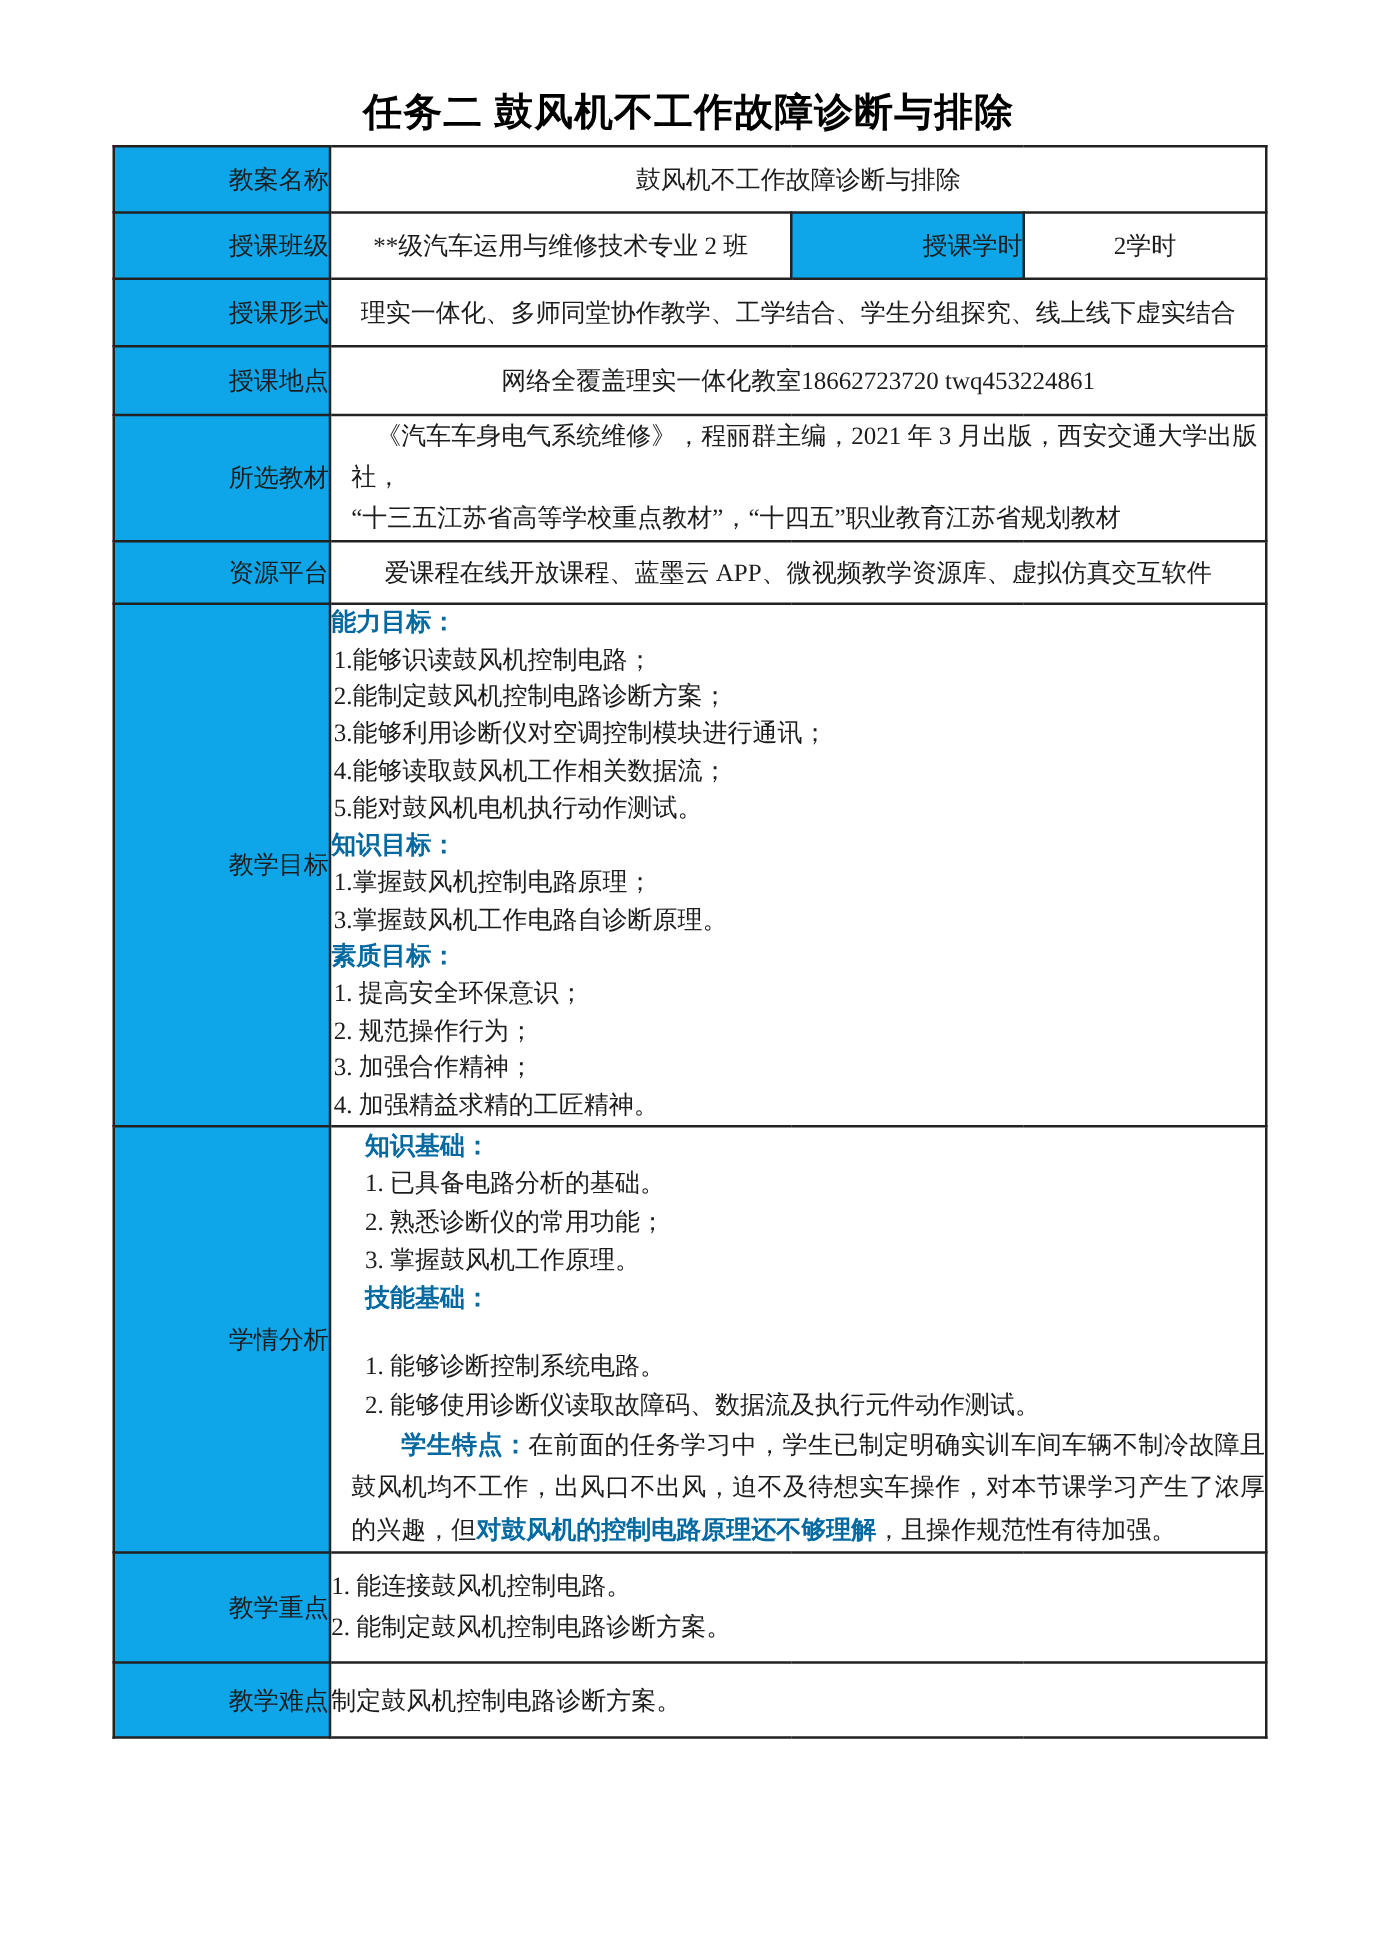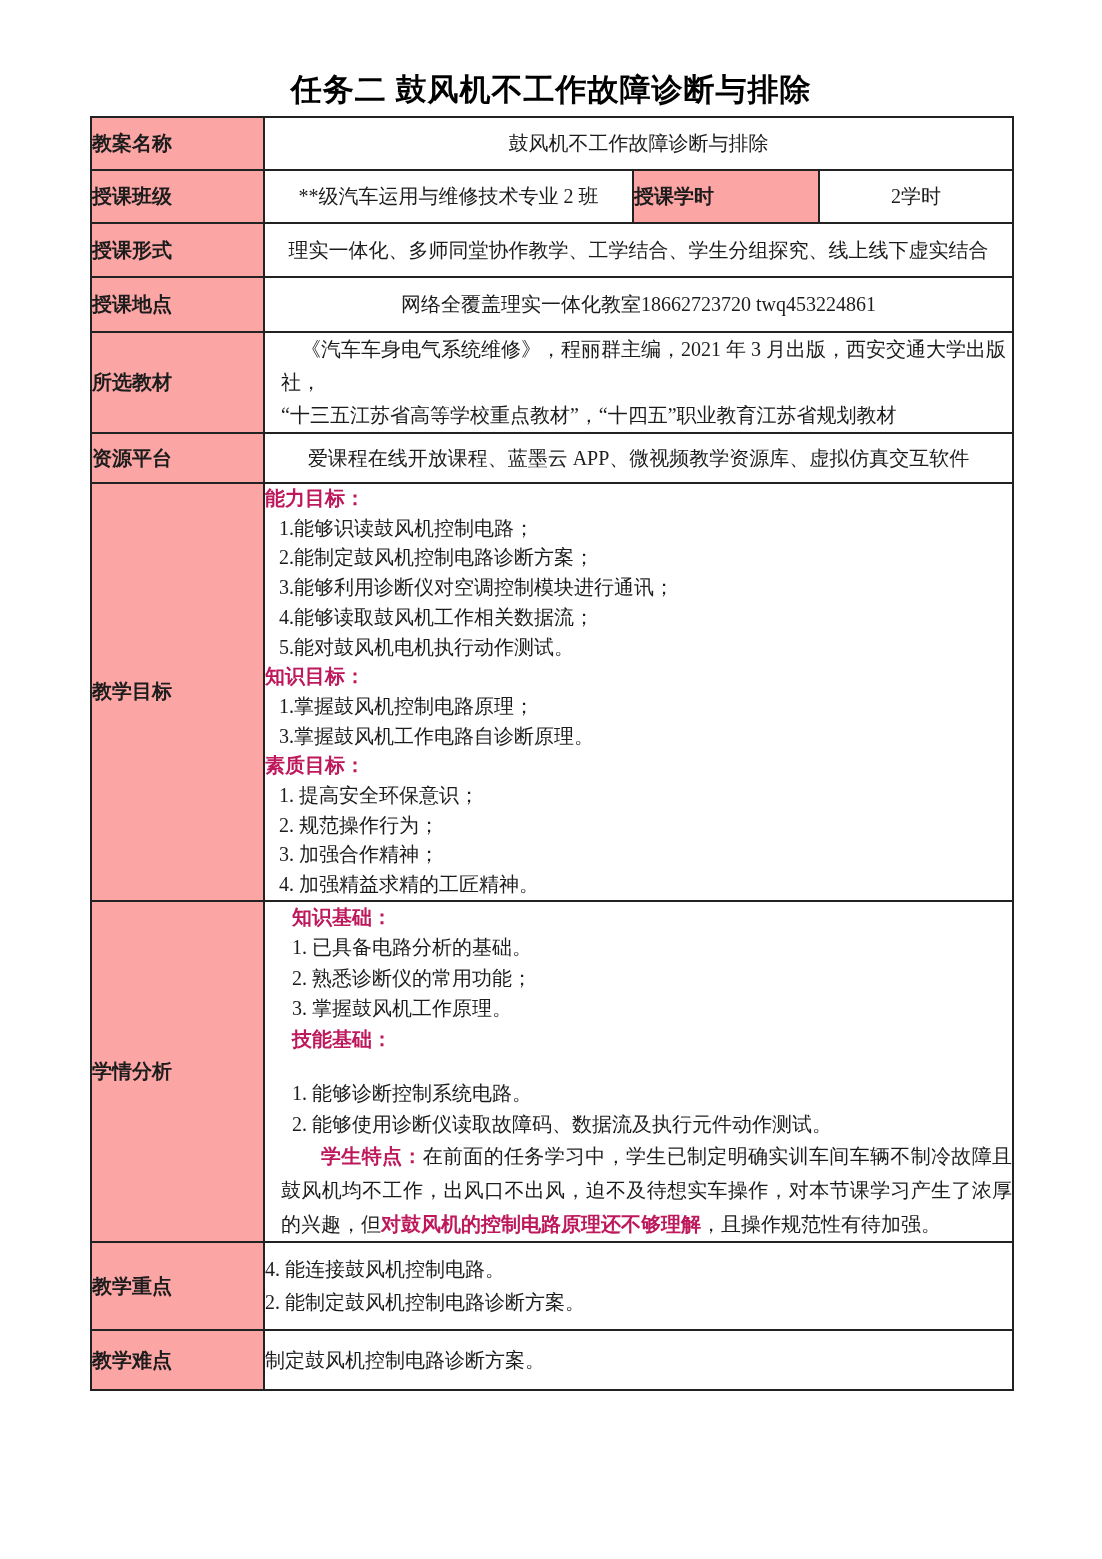--- a/index.html
+++ b/index.html
@@ -29,37 +29,36 @@
     width: 922px;
     margin-left: 90px;
   }
   table.plan td {
     border: 2px solid #222222;
     font-size: 20px;
     vertical-align: middle;
     padding: 0;
   }
   td.hdr {
-    background: #fca5a5;
-    text-align: left;
+    background: #0ea5e9;
+    text-align: right;
     color: #1c1c1c;
-    font-weight: bold;
   }
   td.center-val {
     text-align: center;
     padding: 4px 10px;
   }
   td.left-val {
     text-align: left;
     padding: 6px 18px 6px 26px;
   }
   .line { line-height: 29.7px; }
   .line-a { line-height: 30.5px; }
-  .b { font-weight: 700; color: #be185d; }
-  .num-item { padding-left: 14px; }
+  .b { font-weight: 700; color: #0369a1; }
+  .num-item { padding-left: 2px; }
   .textbook-line { line-height: 33px; text-align: left; }
   .textbook-line.first { text-indent: 1em; }
   .traits-para {
     margin: 0;
     text-indent: 2em;
     text-align: justify;
     line-height: 34px;
   }
   .kp-line { line-height: 33px; }
 </style>
@@ -142,21 +141,21 @@
       <div class="line-a b" style="padding-left:11px;">技能基础：</div>
       <div class="line-a" style="padding-left:11px;margin-top:24px;">1. 能够诊断控制系统电路。</div>
       <div class="line-a" style="padding-left:11px;">2. 能够使用诊断仪读取故障码、数据流及执行元件动作测试。</div>
       <p class="traits-para"><span class="b">学生特点：</span><span>在前面的任务学习中，学生已制定明确实训车间车辆不制冷故障且鼓风机均不工作，出风口不出风，迫不及待想实车操作，对本节课学习产生了浓厚的兴趣，但</span><span class="b">对鼓风机的控制电路原理还不够理解</span><span>，且操作规范性有待加强。</span></p>
     </td>
   </tr>
 
   <tr style="height:88px;">
     <td class="hdr">教学重点</td>
     <td class="left-val" colspan="3">
-      <div class="kp-line">4. 能连接鼓风机控制电路。</div>
+      <div class="kp-line">1. 能连接鼓风机控制电路。</div>
       <div class="kp-line">2. 能制定鼓风机控制电路诊断方案。</div>
     </td>
   </tr>
 
   <tr style="height:60px;">
     <td class="hdr">教学难点</td>
     <td class="left-val" colspan="3">制定鼓风机控制电路诊断方案。</td>
   </tr>
 </tbody>
   </table>

